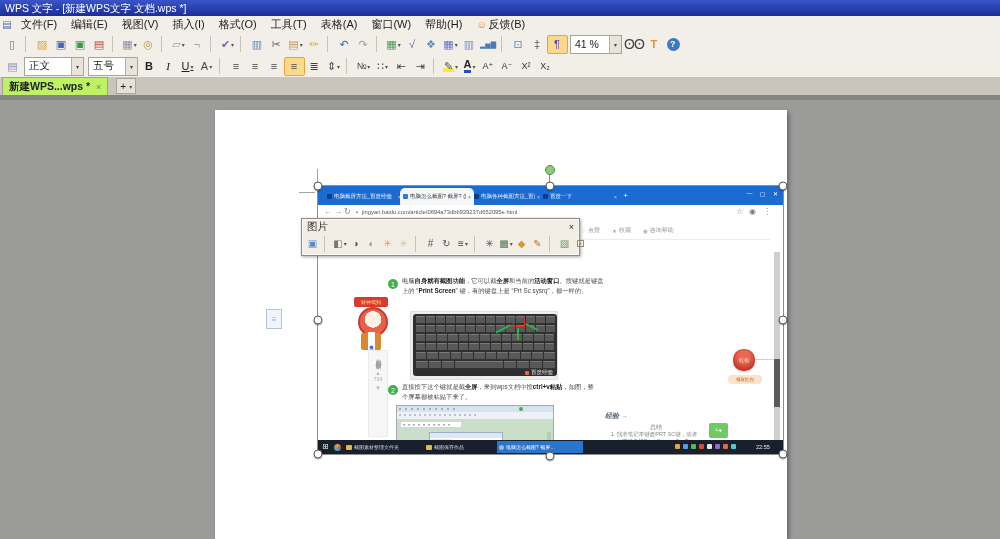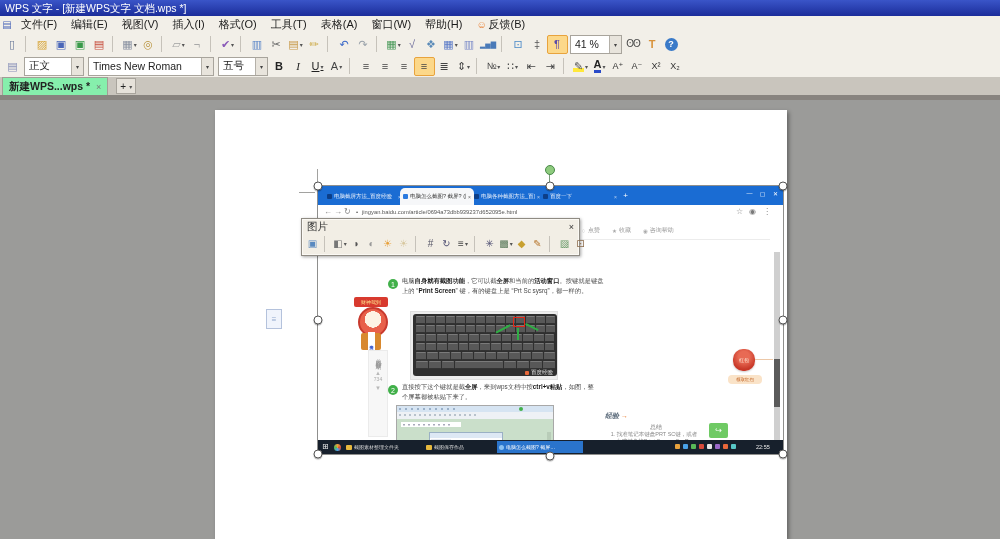--- a/index.html
+++ b/index.html
@@ -28,21 +28,21 @@
   .pressed{background:#fcd88a;border:1px solid #e8a33d;}
   .help{background:#3a7ac8;color:#fff;border-radius:50%;width:13px;min-width:13px;height:13px;font-size:9px;font-weight:bold;margin:0 3px;}
   .hl .g{background:linear-gradient(transparent 60%,#ffe83a 60%);padding:0 1px;color:#555;}
   .fc .g{border-bottom:3px solid #2a4ac8;line-height:1;font-weight:bold;color:#222;}
   .combo{display:inline-flex;height:17px;background:#fff;border:1px solid #a8a49c;
     align-items:center;font-size:10.5px;padding-left:4px;margin:0 2px;flex:none;}
   .combo .dd{width:11px;height:100%;margin-left:auto;background:#e8e4dc;border-left:1px solid #b4b0a8;
     font-size:6px;display:flex;align-items:center;justify-content:center;color:#444;}
   .tabbar{position:absolute;left:0;top:77px;width:1000px;height:18px;background:#c9c5bd;
     display:flex;align-items:flex-end;padding-left:2px;}
-  .dtab{height:17px;background:#86efac;border:1px solid #a29e96;border-bottom:none;
+  .dtab{height:17px;background:#bef264;border:1px solid #a29e96;border-bottom:none;
     display:flex;align-items:center;padding:0 6px;gap:6px;font-size:10.5px;font-weight:bold;}
   .dtx{font-size:9px;color:#777;font-weight:normal;}
   .addtab{height:14px;margin:0 0 1px 8px;background:#e6e2da;border:1px solid #a8a49c;
     display:flex;align-items:center;font-size:10px;padding:0 3px;gap:3px;}
   .addtab .dd{font-size:6px;color:#555;}
   .chromestrip{position:absolute;left:0;top:95px;width:1000px;height:5px;background:#88847f;}
   
   .docarea{position:absolute;left:0;top:100px;width:1000px;height:439px;background:#9b9b99;}
   .pg{position:absolute;left:215px;top:10px;width:572px;height:429px;background:#fff;
     box-shadow:2px 2px 4px rgba(0,0,0,.35);}
@@ -259,42 +259,38 @@
         </span><span class="tbi pressed" style="color:#5a4aa8">
           <span class="g">¶</span>
           <span class="dd"></span>
         </span></span>
     <span class="combo" style="width:46px">
       <span>41 %</span>
       <span class="dd">▾</span>
     </span>
     <span class="tbwrap">
       
-    <span class="tbi" style="color:#444;font-size:10px;letter-spacing:-1px">
+    <span class="tbi" style="color:#444;font-size:14px;letter-spacing:-1px">
           <span class="g">ʘʘ</span>
           <span class="dd"></span>
         </span><span class="tbi" style="color:#d8923a;font-weight:bold">
           <span class="g">T</span>
           <span class="dd"></span>
         </span><span class="tbi help">
           <span class="g">?</span>
           <span class="dd"></span>
         </span></span>
   </div>
 
   <div class="toolbar t2">
     <span class="tbi" style="color:#8a92b8">
       <span class="g">▤</span>
     </span>
     <span class="combo" style="width:54px">
       <span>正文</span>
-      <span class="dd">▾</span>
-    </span>
-    <span class="combo" style="width:120px">
-      <span>Times New Roman</span>
       <span class="dd">▾</span>
     </span>
     <span class="combo" style="width:44px">
       <span>五号</span>
       <span class="dd">▾</span>
     </span>
     <span class="tbwrap">
       
     <span class="tbi" style="font-weight:bold;color:#222">
           <span class="g">B</span>

